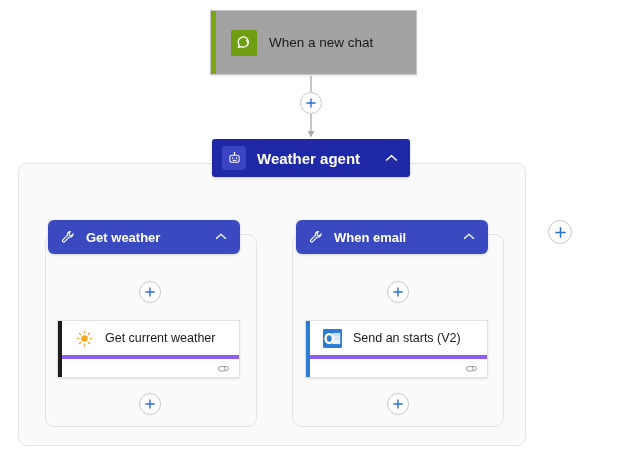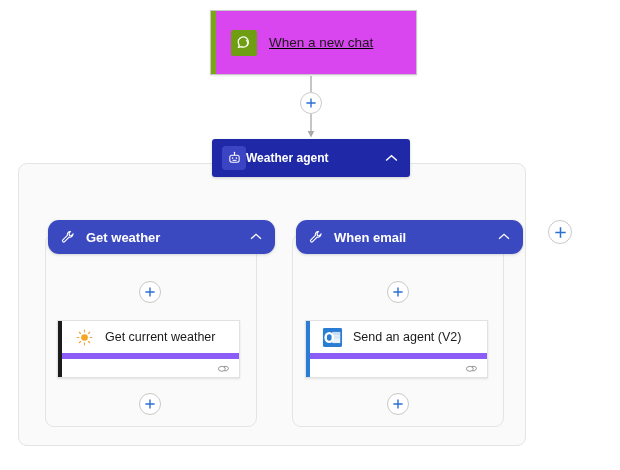--- a/index.html
+++ b/index.html
@@ -29,26 +29,25 @@
 
   
   .node { position: absolute; box-sizing: border-box; }
 
   
   .trigger {
     left: 210px;
     top: 10px;
     width: 207px;
     height: 65px;
-    background: #d946ef;
+    background: #a3a3a3;
     border: 1px solid #c6c6c6;
     display: flex;
     align-items: center;
     box-shadow: 0 1px 2px rgba(0,0,0,0.10);
-    text-decoration: underline;
   }
   .trigger .accent {
     position: absolute;
     left: 0; top: 0; bottom: 0;
     width: 5px;
     background: #7ba614;
   }
   .trigger .ico {
     margin-left: 20px;
     width: 26px; height: 26px;
@@ -79,22 +78,23 @@
   }
   .agent-head .ico {
     margin-left: 10px;
     width: 24px; height: 24px;
     background: #3b45c4;
     border-radius: 4px;
     display: flex; align-items: center; justify-content: center;
     flex: none;
   }
   .agent-head .label {
+    margin-left: 11px;
     color: #ffffff;
-    font-size: 12px;
+    font-size: 15px;
     font-weight: bold;
     flex: 1;
   }
   .agent-head .chev { margin-right: 12px; display: flex; }
 
   
   .agent-scope {
     left: 18px;
     top: 163px;
     width: 508px;
@@ -112,24 +112,24 @@
     background: #fafafa;
     border: 1px solid #e4e4e4;
     border-radius: 9px;
   }
   .tool-scope.left  { left: 45px; }
   .tool-scope.right { left: 292px; }
 
   
   .tool-head {
     top: 220px;
-    width: 227px;
+    width: 192px;
     height: 34px;
     background: #3a49c0;
-    border-radius: 11px;
+    border-radius: 6px;
     display: flex;
     align-items: center;
     box-shadow: 0 1px 3px rgba(0,0,0,0.16);
   }
   .tool-head.left  { left: 48px; }
   .tool-head.right { left: 296px; }
   .tool-head .ico { margin-left: 13px; display: flex; flex: none; }
   .tool-head .label {
     margin-left: 11px;
     color: #ffffff;
@@ -154,21 +154,21 @@
     position: absolute;
     left: 0; top: 0; bottom: 0;
     width: 4px;
   }
   .action.left  .accent { background: #1b1b1b; }
   .action.right .accent { background: #2b7cd3; }
   .action .top-row {
     height: 38px;
     display: flex;
     align-items: center;
-    border-bottom: 6px solid #8b5cf6;
+    border-bottom: 4px solid #8b5cf6;
     box-sizing: border-box;
   }
   .action .ico {
     margin-left: 15px;
     width: 22px; height: 22px;
     display: flex; align-items: center; justify-content: center;
     flex: none;
   }
   .action .label {
     margin-left: 10px;
@@ -356,21 +356,21 @@
         <svg width="21" height="21" viewBox="0 0 22 22">
           <rect x="1" y="1" width="20" height="20" rx="1.5" fill="#2b7cd3"></rect>
           <rect x="11" y="5.2" width="8" height="11.6" fill="#ffffff" opacity="0.92"></rect>
           <rect x="11" y="5.2" width="8" height="3.4" fill="#c8dcf3"></rect>
           <rect x="11" y="9" width="8" height="3.4" fill="#dce8f7"></rect>
           <rect x="11" y="13" width="8" height="3.8" fill="#eaf2fb"></rect>
           <ellipse cx="7.6" cy="11" rx="5.1" ry="5.8" fill="#ffffff"></ellipse>
           <ellipse cx="7.6" cy="11" rx="2.5" ry="3.4" fill="#2b7cd3"></ellipse>
         </svg>
       </div>
-      <div class="label">Send an agent (V2)</div>
+      <div class="label">Send an starts (V2)</div>
     </div>
     <div class="foot">
       <span>
         <svg width="13" height="11" viewBox="0 0 16 12" fill="none" stroke="#8a8886" stroke-width="1.1">
           <ellipse cx="6" cy="6.4" rx="4.2" ry="3"></ellipse>
           <path d="M8.3 3.6 A4.2 3 0 0 1 13.6 4.6 A4.2 3 0 0 1 9.2 8.9"></path>
         </svg>
       </span>
     </div>
   </div>

